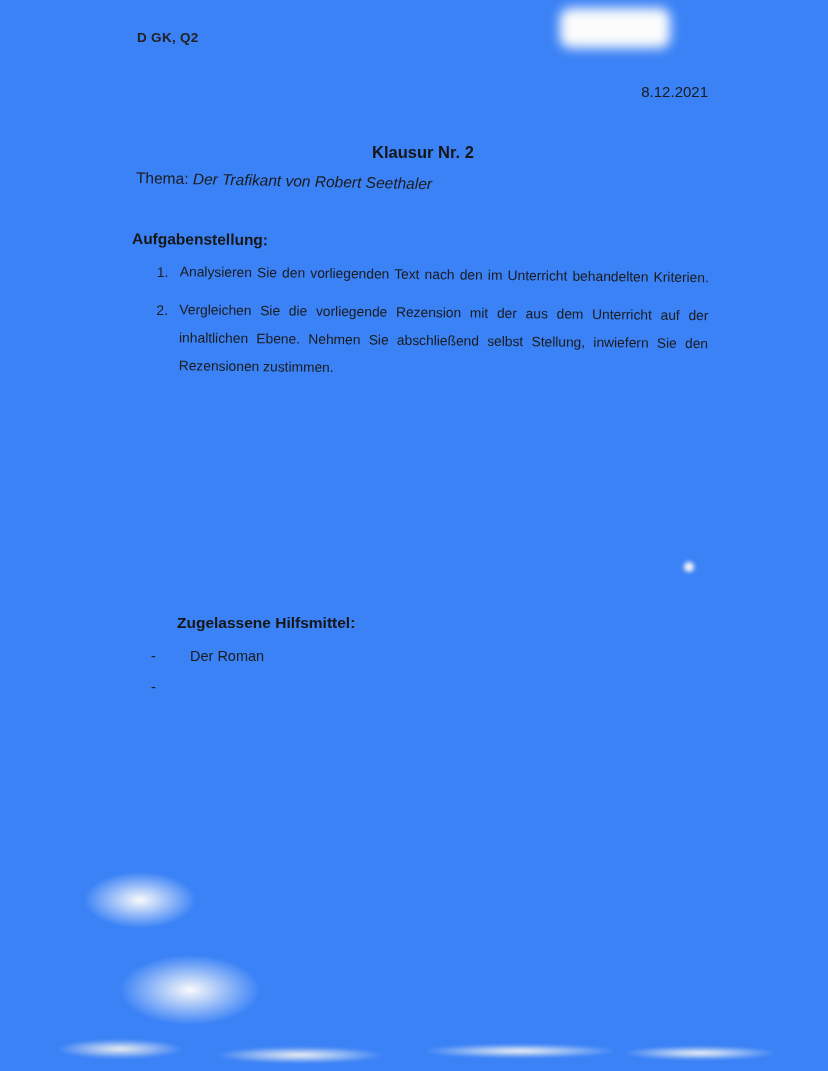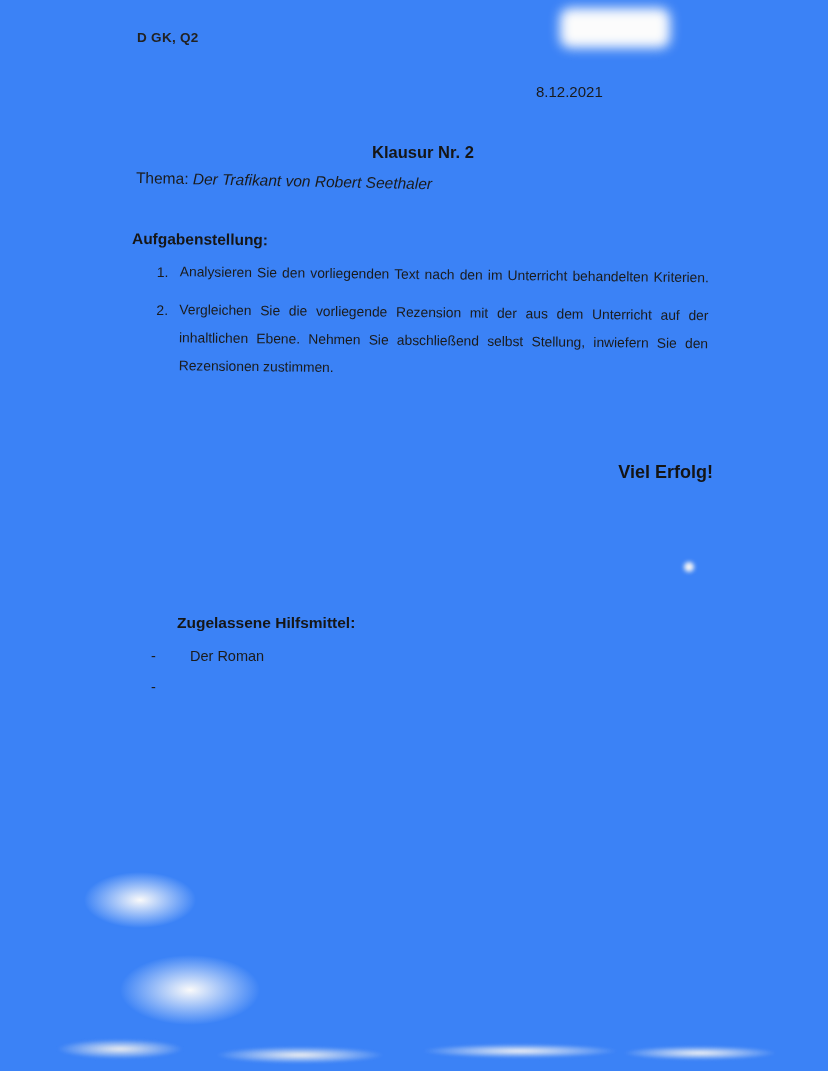--- a/index.html
+++ b/index.html
@@ -25,21 +25,21 @@
   .header-left {
     left: 137px; top: 30px;
     font-size: 13.5px;
     font-weight: 700;
     letter-spacing: 0.3px;
     color: #222;
   }
   .date {
     left: 536px; top: 83px;
     width: 172px;
-    text-align: left;
+    text-align: right;
     font-size: 15px;
     color: #1a1a1a;
   }
   .title {
     left: 0; top: 143px;
     width: 846px;
     text-align: center;
     font-size: 16.5px;
     font-weight: 700;
     color: #161616;
@@ -188,21 +188,20 @@
     <div class="task-item">
       <span class="task-number">1.</span>
       <div class="task-text single-line">Analysieren Sie den vorliegenden Text nach den im Unterricht behandelten Kriterien.</div>
     </div>
     <div class="task-item">
       <span class="task-number">2.</span>
       <div class="task-text">Vergleichen Sie die vorliegende Rezension mit der aus dem Unterricht auf der inhaltlichen Ebene. Nehmen Sie abschließend selbst Stellung, inwiefern Sie den Rezensionen zustimmen.</div>
     </div>
   </div>
 
-  <div class="abs closing">Viel Erfolg!</div>
 
   <div class="abs aids-heading">Zugelassene Hilfsmittel:</div>
 
   <div class="abs aid-list">
     <div class="aid-item">
       <span class="aid-bullet">-</span>
       <span class="aid-text">Der Roman</span>
     </div>
     <div class="aid-item">
       <span class="aid-bullet">-</span>

